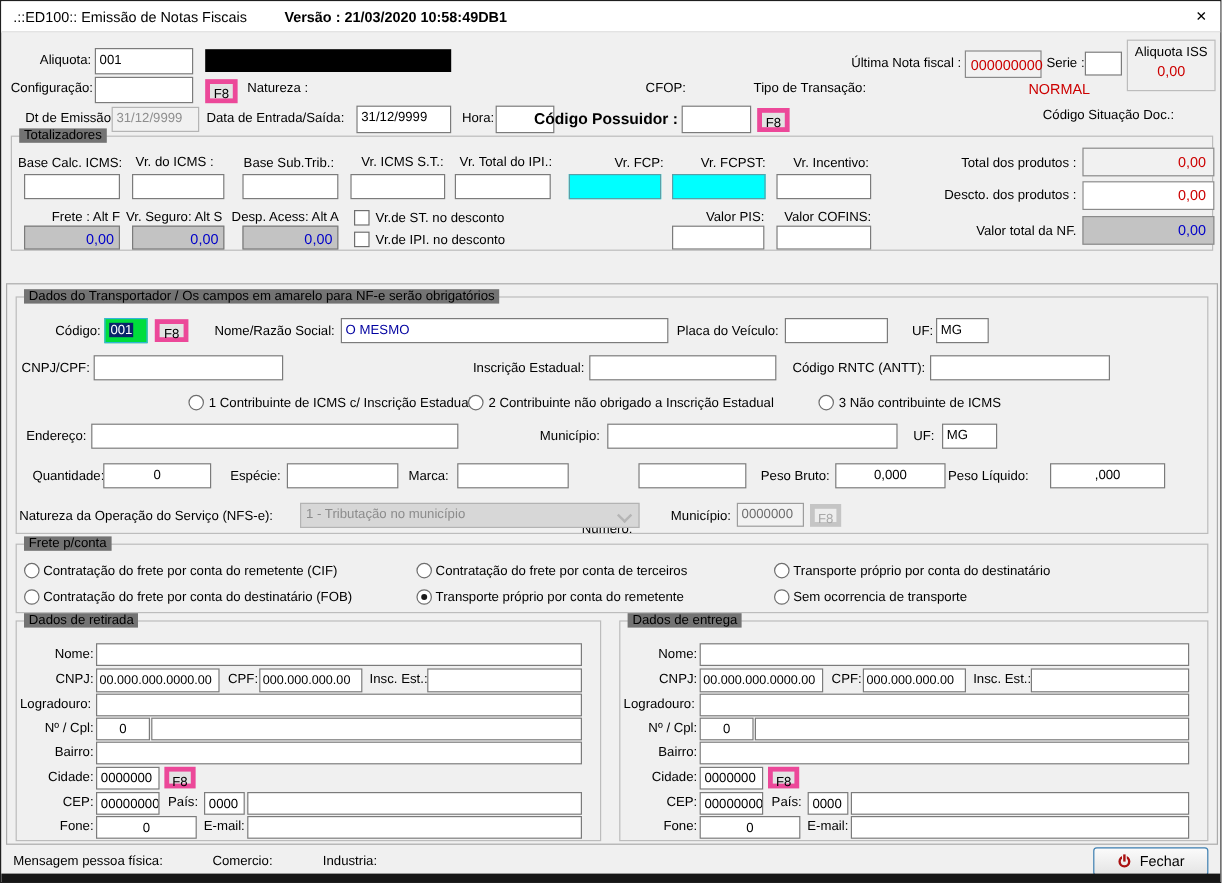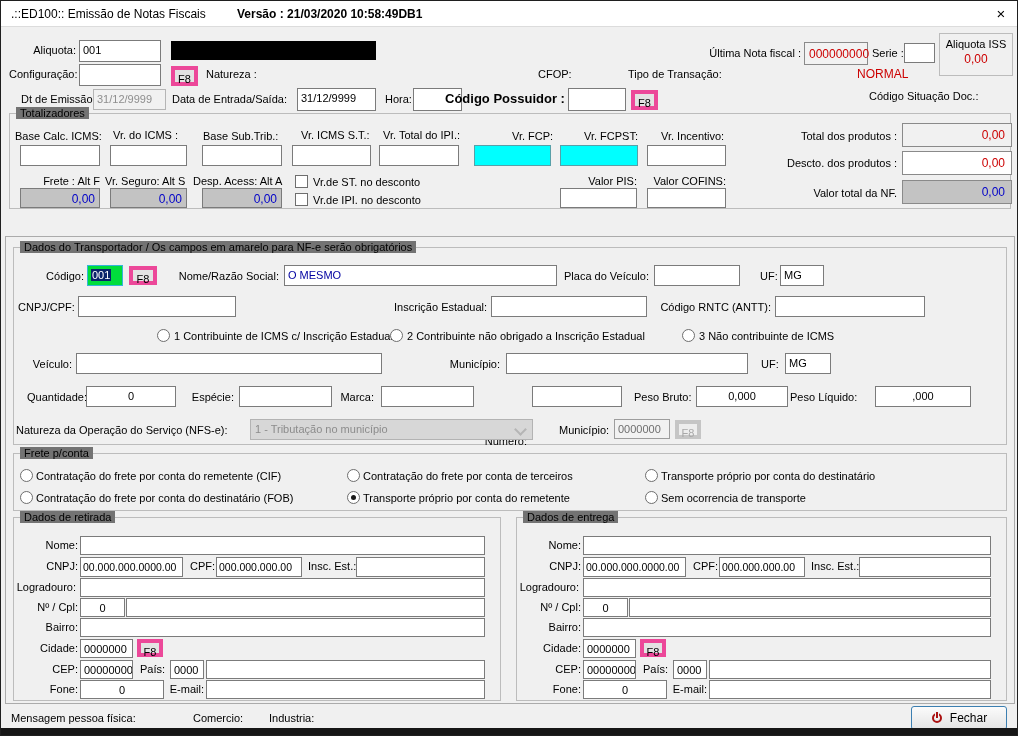--- a/index.html
+++ b/index.html
@@ -145,21 +145,21 @@
     <div class="lbl-r" style="left:370px;top:53px;width:103px;">Inscrição Estadual:</div>
     <div class="inp" style="left:477px;top:48px;width:156px;height:21px;"></div>
     <div class="lbl-r" style="left:645px;top:53px;width:112px;">Código RNTC (ANTT):</div>
     <div class="inp" style="left:761px;top:48px;width:150px;height:21px;"></div>
     <div class="radio" style="left:143px;top:81px;"></div>
     <div class="lbl" style="left:160px;top:82px;">1 Contribuinte de ICMS c/ Inscrição Estadual</div>
     <div class="radio" style="left:376px;top:81px;"></div>
     <div class="lbl" style="left:393px;top:82px;">2 Contribuinte não obrigado a Inscrição Estadual</div>
     <div class="radio" style="left:668px;top:81px;"></div>
     <div class="lbl" style="left:685px;top:82px;">3 Não contribuinte de ICMS</div>
-    <div class="lbl-r" style="left:4px;top:110px;width:54px;">Veículo:</div>
+    <div class="lbl-r" style="left:4px;top:110px;width:54px;">Endereço:</div>
     <div class="inp" style="left:62px;top:105px;width:306px;height:21px;"></div>
     <div class="lbl-r" style="left:432px;top:110px;width:54px;">Município:</div>
     <div class="inp" style="left:492px;top:105px;width:242px;height:21px;"></div>
     <div class="lbl" style="left:747px;top:110px;">UF:</div>
     <div class="inp" style="left:771px;top:105px;width:46px;height:21px;">MG</div>
     <div class="lbl" style="left:13px;top:143px;">Quantidade:</div>
     <div class="inp center" style="left:72px;top:138px;width:90px;height:21px;">0</div>
     <div class="lbl-r" style="left:170px;top:143px;width:50px;">Espécie:</div>
     <div class="inp" style="left:225px;top:138px;width:93px;height:21px;"></div>
     <div class="lbl-r" style="left:320px;top:143px;width:40px;">Marca:</div>
@@ -252,21 +252,21 @@
     <div class="lbl" style="left:126px;top:145px;">País:</div>
     <div class="inp" style="left:156px;top:142px;width:34px;height:19px;">0000</div>
     <div class="inp" style="left:192px;top:142px;width:282px;height:19px;"></div>
     <div class="lbl-r" style="left:2px;top:165px;width:62px;">Fone:</div>
     <div class="inp center" style="left:66px;top:162px;width:84px;height:19px;">0</div>
     <div class="lbl-r" style="left:150px;top:165px;width:40px;">E-mail:</div>
     <div class="inp" style="left:192px;top:162px;width:282px;height:19px;"></div>
   </div>
 
   <div class="lbl" style="left:10px;top:711px;">Mensagem pessoa física:</div>
-  <div class="lbl" style="left:176px;top:711px;margin-left:16px;">Comercio:</div>
+  <div class="lbl" style="left:176px;top:711px;">Comercio:</div>
   <div class="lbl" style="left:268px;top:711px;">Industria:</div>
   <div class="fechar">
     <span class="pwr"></span>
     <span>Fechar</span>
   </div>
 
   <div class="bstrip"></div>
 </div>
 
 </body></html>

